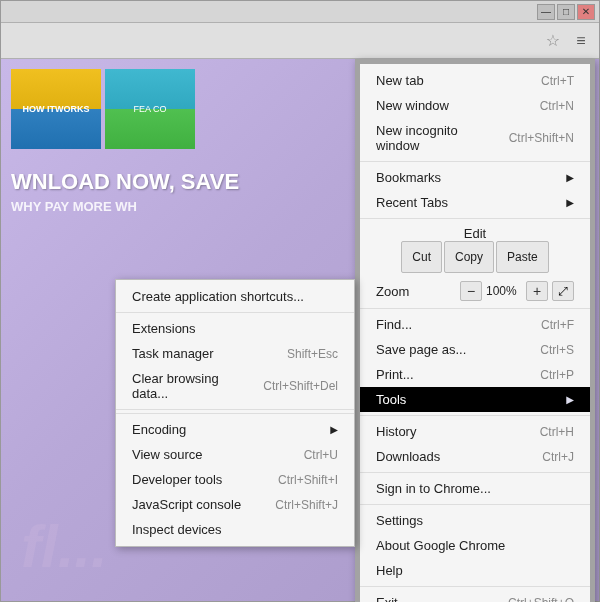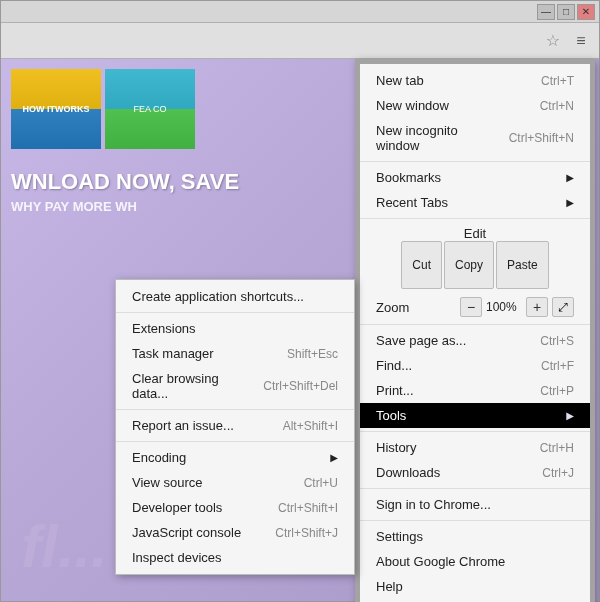--- a/index.html
+++ b/index.html
@@ -198,21 +198,21 @@
       flex: 1;
       color: #222;
     }
 
     .edit-buttons {
       display: flex;
       gap: 2px;
     }
 
     .edit-btn {
-      padding: 16px 10px;
+      padding: 8px 10px;
       background: #e8e8e8;
       border: 1px solid #bbb;
       cursor: pointer;
       font-size: 12px;
       color: #222;
       border-radius: 2px;
     }
 
     
     .zoom-row {
@@ -332,24 +332,20 @@
       </div>
       <div class="menu-item">
         <span class="menu-item-label">Task manager</span>
         <span class="menu-item-shortcut">Shift+Esc</span>
       </div>
       <div class="menu-item">
         <span class="menu-item-label">Clear browsing data...</span>
         <span class="menu-item-shortcut">Ctrl+Shift+Del</span>
       </div>
       <div class="menu-separator"></div>
-      <div class="menu-item">
-        <span class="menu-item-label">Report an issue...</span>
-        <span class="menu-item-shortcut">Alt+Shift+I</span>
-      </div>
       <div class="menu-separator"></div>
       <div class="menu-item">
         <span class="menu-item-label">Encoding</span>
         <span class="menu-arrow">▶</span>
       </div>
       <div class="menu-item">
         <span class="menu-item-label">View source</span>
         <span class="menu-item-shortcut">Ctrl+U</span>
       </div>
       <div class="menu-item">
@@ -407,26 +403,26 @@
         <div class="zoom-btn">−</div>
         <span class="zoom-value">100%</span>
         <div class="zoom-btn">+</div>
         <div class="zoom-fullscreen" style="font-size:12px;">⤢</div>
       </div>
     </div>
 
     <div class="menu-separator"></div>
 
     <div class="menu-item">
+      <span class="menu-item-label">Find...</span>
+      <span class="menu-item-shortcut">Ctrl+F</span>
+    </div>
+    <div class="menu-item">
       <span class="menu-item-label">Save page as...</span>
       <span class="menu-item-shortcut">Ctrl+S</span>
-    </div>
-    <div class="menu-item">
-      <span class="menu-item-label">Find...</span>
-      <span class="menu-item-shortcut">Ctrl+F</span>
     </div>
     <div class="menu-item">
       <span class="menu-item-label">Print...</span>
       <span class="menu-item-shortcut">Ctrl+P</span>
     </div>
     <div class="menu-item highlighted">
       <span class="menu-item-label">Tools</span>
       <span class="menu-arrow" style="color:#dde;">▶</span>
     </div>
     <div class="menu-separator"></div>

